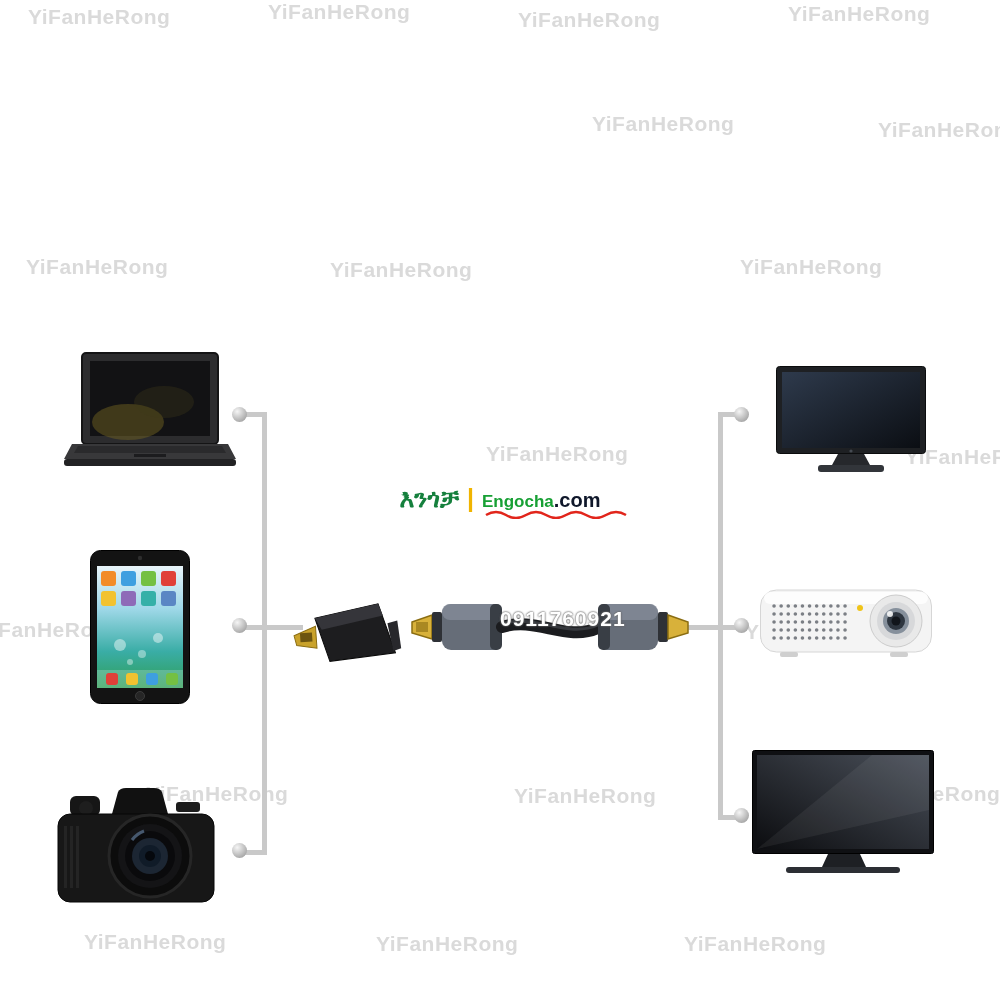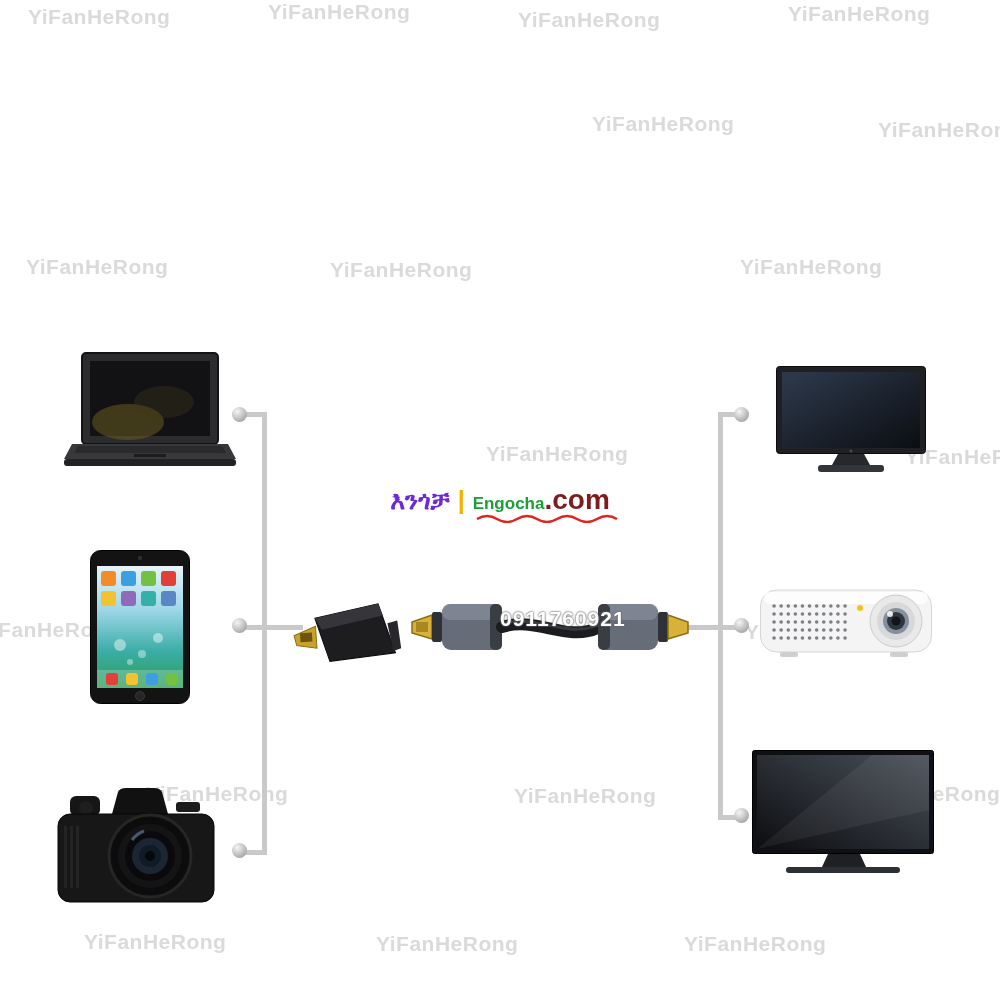--- a/index.html
+++ b/index.html
@@ -16,25 +16,25 @@
 
   .device { position:absolute; z-index:3; }
   .device svg { display:block; width:100%; height:100%; }
 
   .line { position:absolute; background:#c9c9c9; z-index:2; }
   .dot  { position:absolute; width:15px; height:15px; border-radius:50%; z-index:3;
           background:radial-gradient(circle at 35% 30%, #f5f5f5, #bdbdbd 55%, #8f8f8f); }
 
   .engocha { position:absolute; top:484px; left:0; width:100%; text-align:center;
              z-index:5; font-weight:bold; }
-  .eng-am   { font-size:25px; color:#6d28d9; margin-right:8px; }
+  .eng-am   { font-size:25px; color:#15803d; margin-right:8px; }
   .eng-sep  { font-size:25px; color:#f0b400; margin-right:8px; }
   .eng-name-wrap { position:relative; display:inline-block; }
   .eng-name { font-size:17px; color:#17a034; }
-  .eng-tld  { font-size:28px; color:#7f1d1d; }
+  .eng-tld  { font-size:20px; color:#0f172a; }
   .squiggle { position:absolute; left:2px; bottom:-7px; width:150px; height:10px; }
 
   .phone { position:absolute; top:607px; left:500px; z-index:6; color:#ffffff;
            font-weight:bold; font-size:21px; letter-spacing:1px;
            text-shadow:0 0 2px #666, 0 0 2px #666;text-align:right; }
 </style>
 </head>
 <body>
 
 <div class="page">

